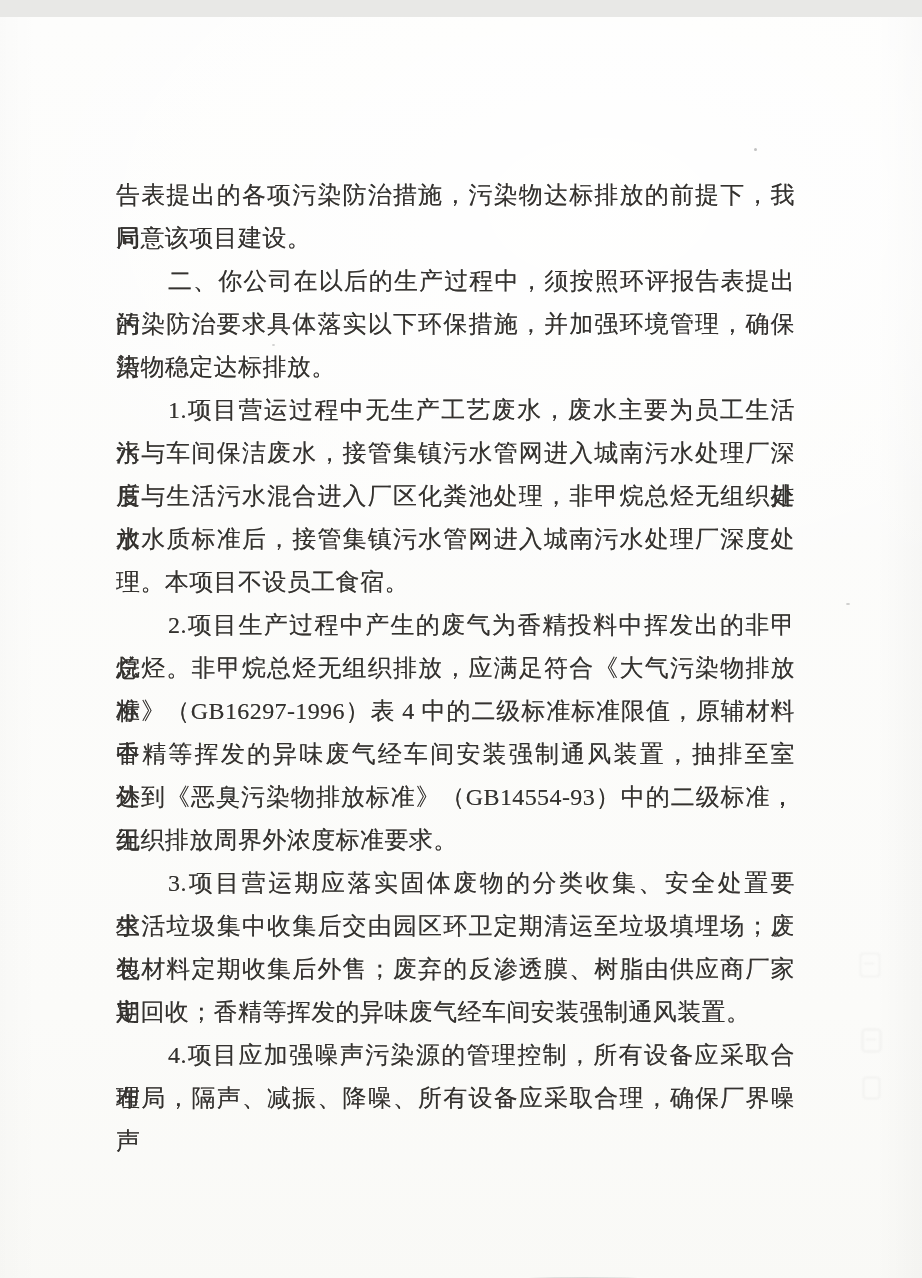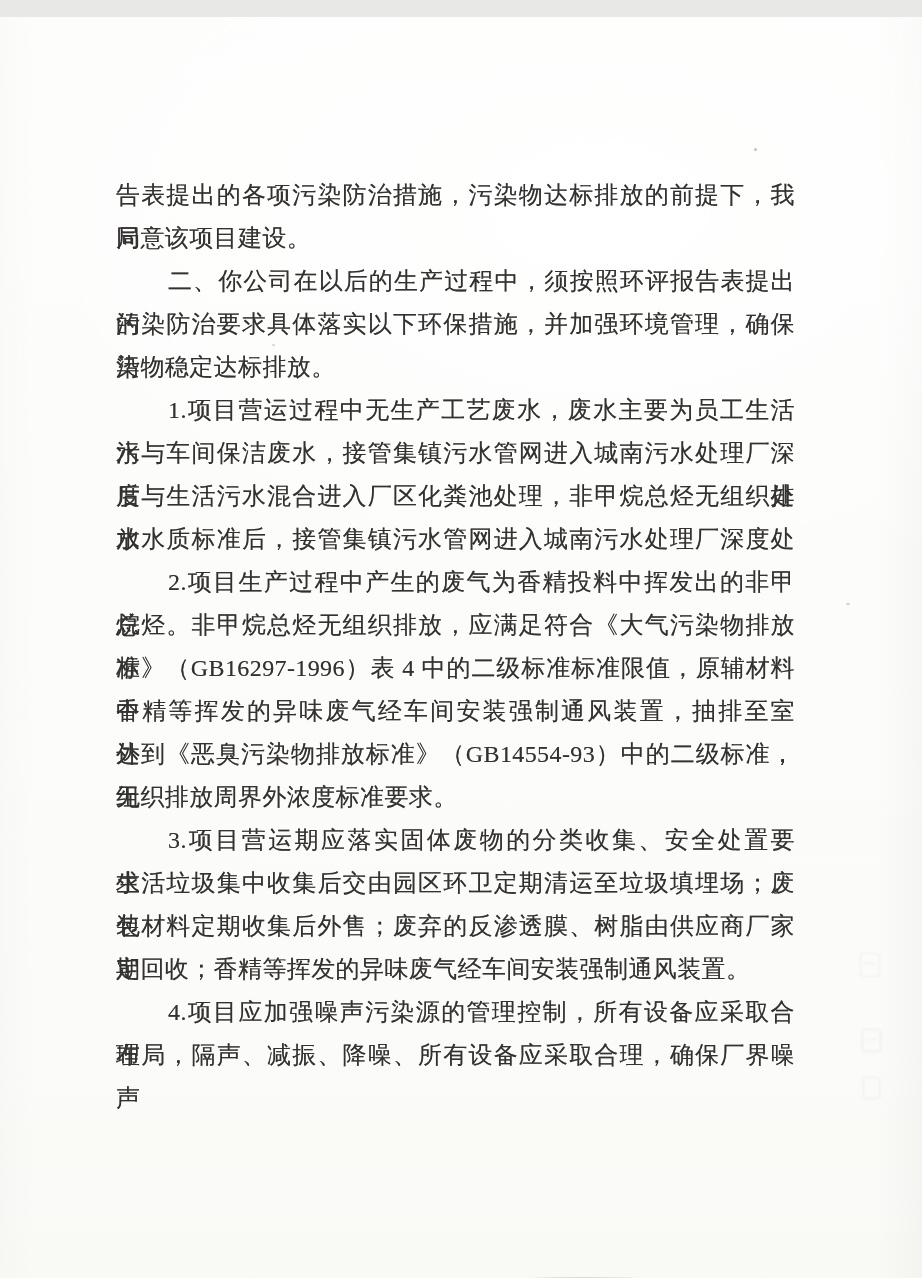--- a/index.html
+++ b/index.html
@@ -83,20 +83,21 @@
   <div class="text-block">
       <div class="line just">告表提出的各项污染防治措施，污染物达标排放的前提下，我局</div>
       <div class="line">同意该项目建设。</div>
       <div class="line just ind">二、你公司在以后的生产过程中，须按照环评报告表提出的</div>
       <div class="line just">污染防治要求具体落实以下环保措施，并加强环境管理，确保污</div>
       <div class="line">染物稳定达标排放。</div>
       <div class="line just ind">1.项目营运过程中无生产工艺废水，废水主要为员工生活污</div>
       <div class="line just">水与车间保洁废水，接管集镇污水管网进入城南污水处理厂深度处</div>
       <div class="line just">后与生活污水混合进入厂区化粪池处理，非甲烷总烃无组织排放</div>
       <div class="line just">水水质标准后，接管集镇污水管网进入城南污水处理厂深度处</div>
+      <div class="line">理。本项目不设员工食宿。</div>
       <div class="line just ind">2.项目生产过程中产生的废气为香精投料中挥发出的非甲烷</div>
       <div class="line just">总烃。非甲烷总烃无组织排放，应满足符合《大气污染物排放标</div>
       <div class="line just">准》（GB16297-1996）表 4 中的二级标准标准限值，原辅材料中</div>
       <div class="line just">香精等挥发的异味废气经车间安装强制通风装置，抽排至室外，</div>
       <div class="line just">达到《恶臭污染物排放标准》（GB14554-93）中的二级标准，无</div>
       <div class="line">组织排放周界外浓度标准要求。</div>
       <div class="line just ind">3.项目营运期应落实固体废物的分类收集、安全处置要求。</div>
       <div class="line just">生活垃圾集中收集后交由园区环卫定期清运至垃圾填埋场；废包</div>
       <div class="line just">装材料定期收集后外售；废弃的反渗透膜、树脂由供应商厂家定</div>
       <div class="line">期回收；香精等挥发的异味废气经车间安装强制通风装置。</div>

